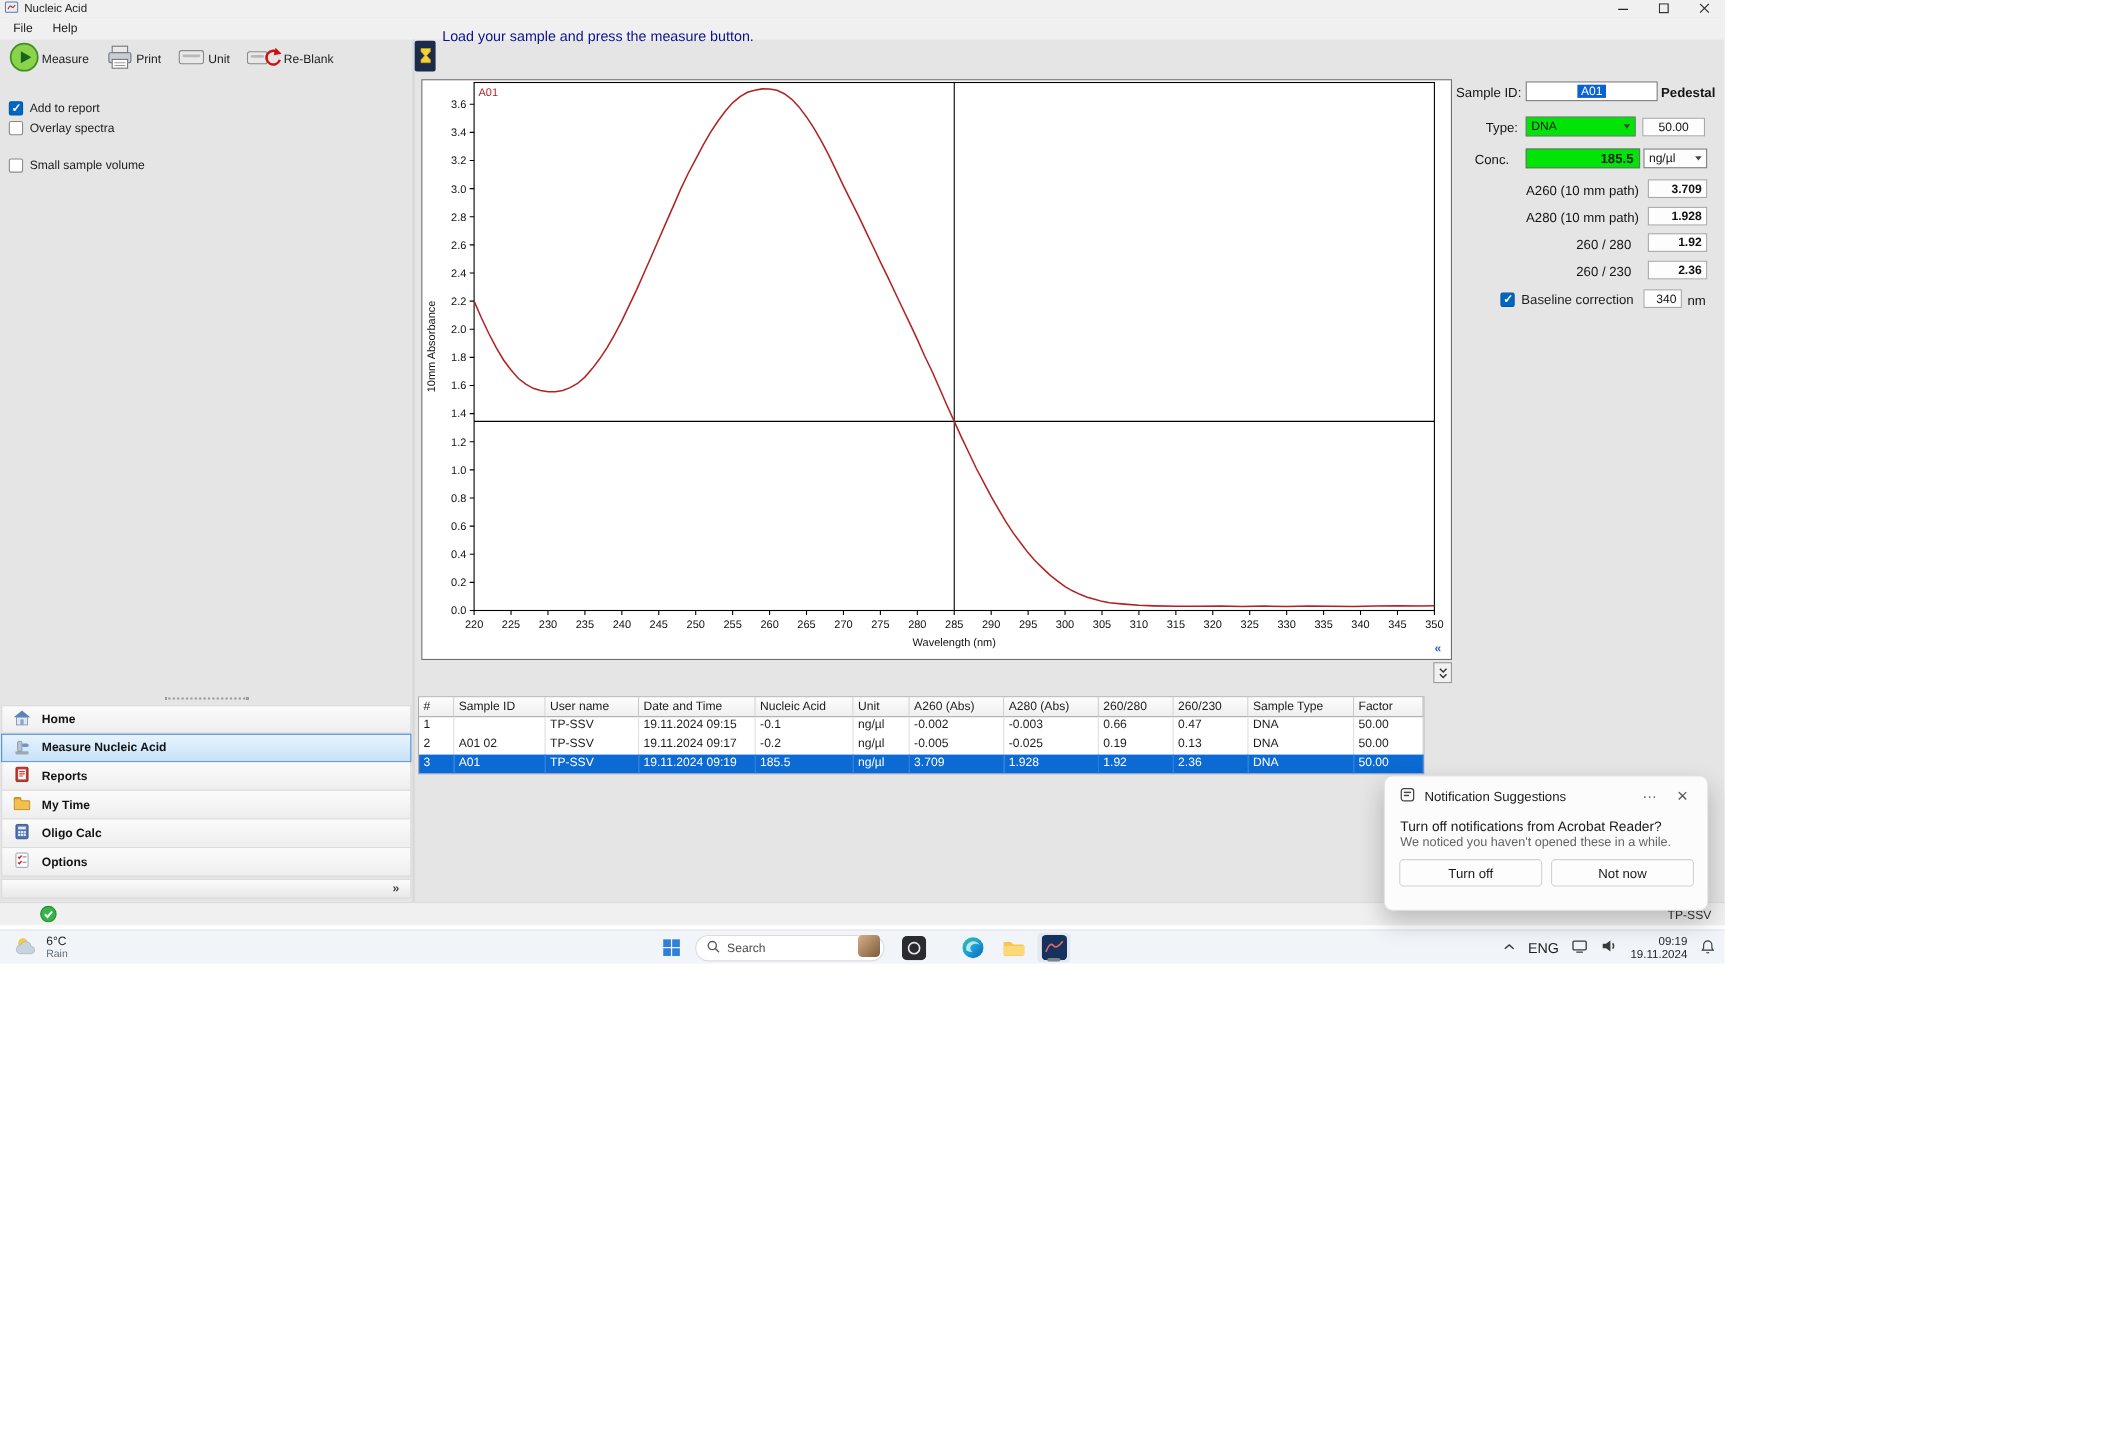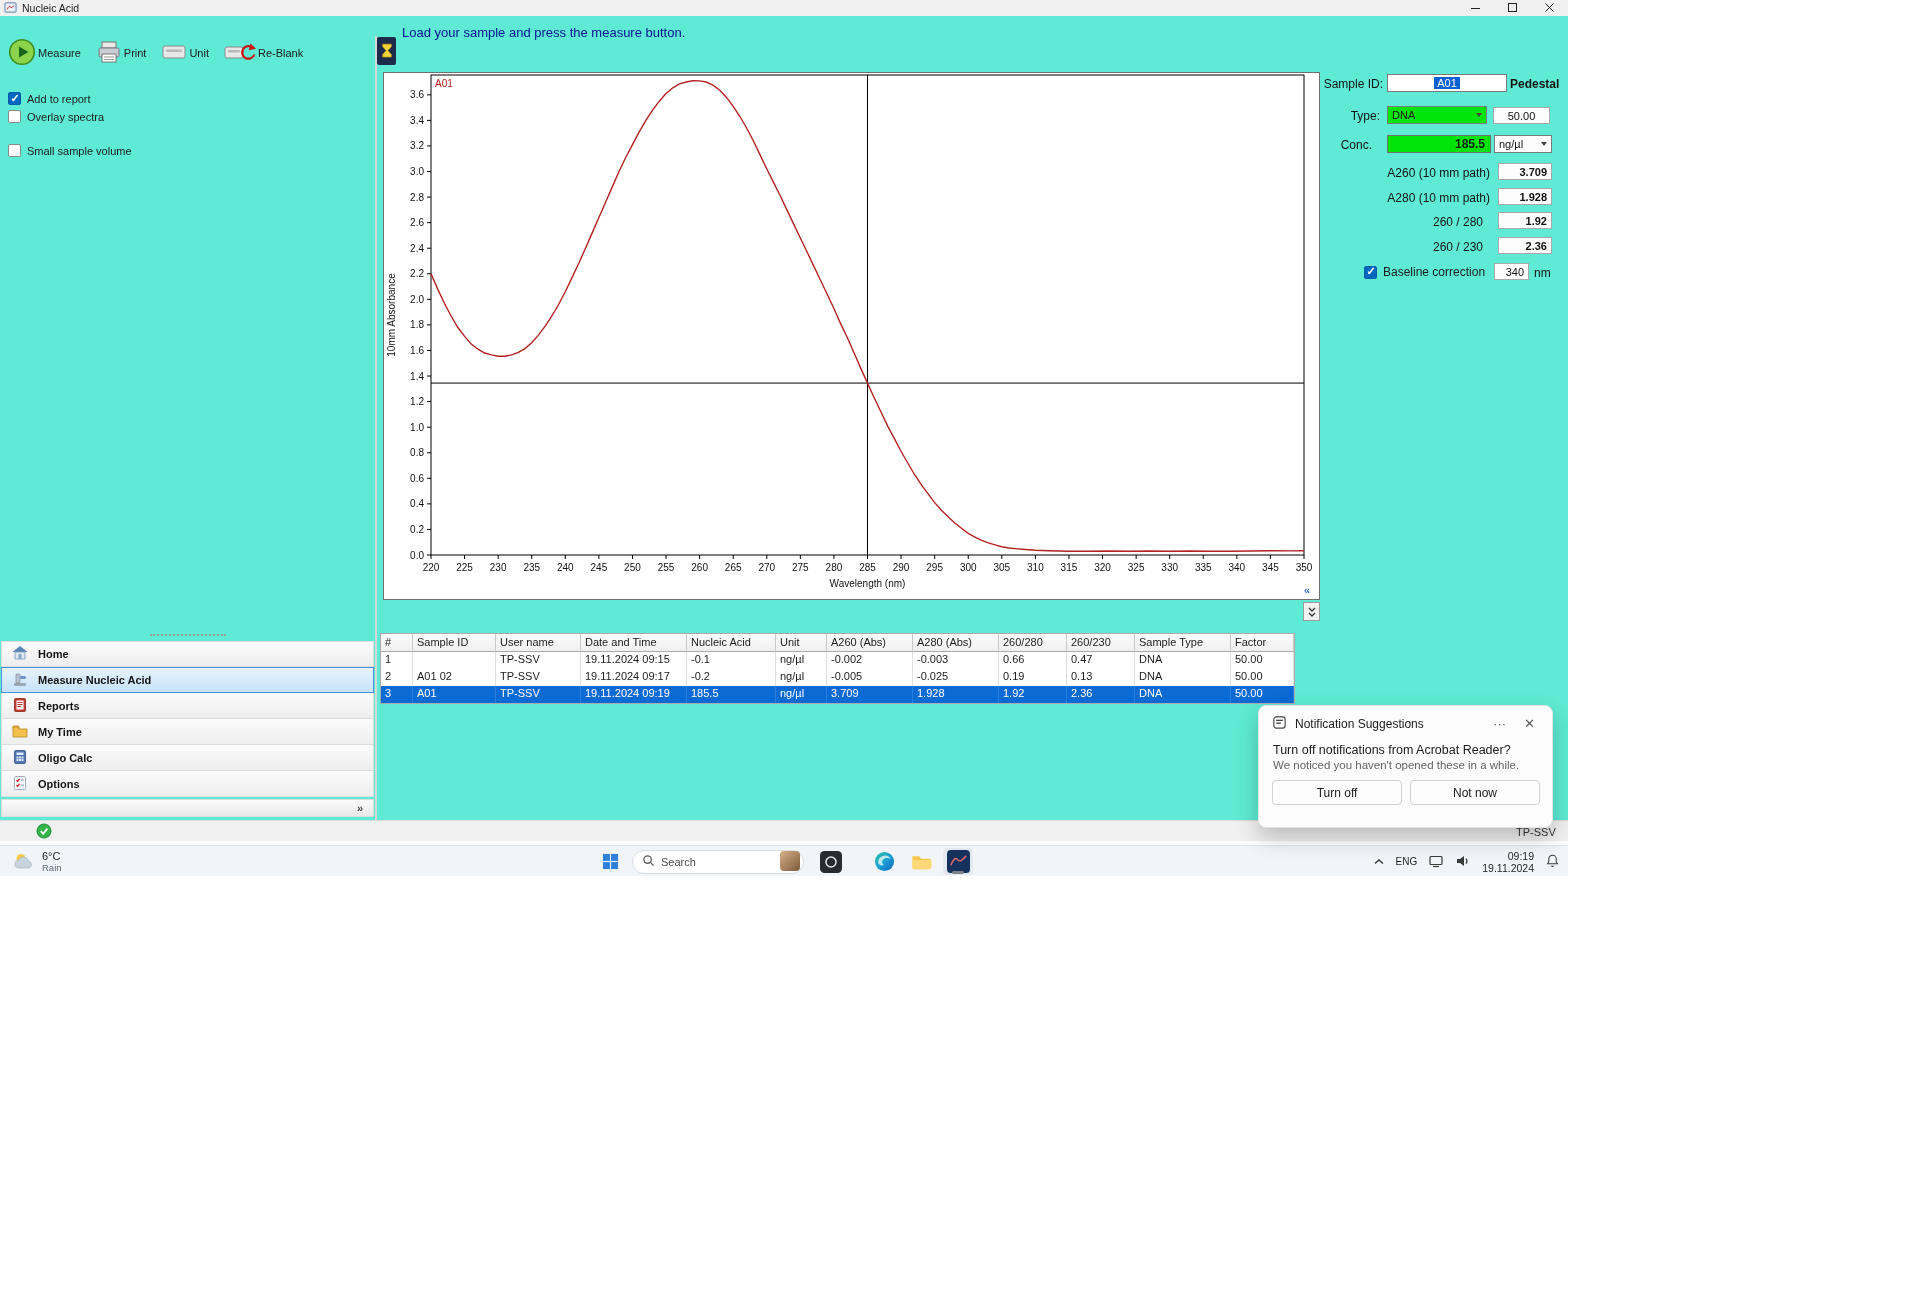--- a/index.html
+++ b/index.html
@@ -1,20 +1,20 @@
 <!DOCTYPE html>
 <html><head>
 <meta charset="utf-8">
 <title>Nucleic Acid</title>
 <style>
 *{margin:0;padding:0;box-sizing:border-box}
 html,body{width:1920px;height:1312px;background:#fff;overflow:hidden}
 body{position:relative;font-family:"Liberation Sans",sans-serif;font-size:11px;color:#111}
 .desktop{position:absolute;left:0;top:0;width:1568px;height:878px;background:#fff;overflow:hidden}
-.app{position:absolute;left:0;top:0;width:1568px;height:841px;background:#5eead4}
+.app{position:absolute;left:0;top:0;width:1568px;height:841px;background:#e5e5e5}
 
 .titlebar{position:absolute;left:0;top:0;width:100%;height:16px;background:#f0f0f0;display:flex;align-items:center;gap:5px;padding-left:4px}
 .titlebar .title{font-size:10.5px;color:#1c1c1c}
 .winbtns{position:absolute;right:0;top:0;height:16px;display:flex}
 .winbtn{width:37px;height:16px;display:flex;align-items:center;justify-content:center}
 
 .menubar{position:absolute;left:0;top:16px;width:100%;height:20px;display:flex;align-items:center;padding-left:3px;background:#f0f0f0}
 .menubar span{padding:2px 9px;font-size:11px;color:#1c1c1c}
 
 .toolbar{position:absolute;left:8px;top:38px;display:flex;gap:15px}
@@ -74,21 +74,21 @@
 .tb-weather{position:absolute;left:6px;top:0;height:31px;display:flex;align-items:center;gap:6px;padding:0 6px}
 .tb-temp{font-size:11px;color:#1f1f1f;line-height:11px}
 .tb-cond{font-size:9.5px;color:#5f6b76;line-height:11px}
 .tb-center{position:absolute;left:50%;top:0;height:31px;transform:translateX(-50%);display:flex;align-items:center;gap:7px}
 .tb-ico{width:30px;height:27px;display:flex;align-items:center;justify-content:center;border-radius:4px;position:relative}
 .tb-active{background:#e3e9f0}
 .tb-active::after{content:"";position:absolute;bottom:1px;left:50%;transform:translateX(-50%);width:12px;height:3px;border-radius:2px;background:#7c828a}
 .search-pill{width:172px;height:24px;border-radius:12px;background:#fff;border:1px solid #d9dde3;display:flex;align-items:center;gap:6px;padding:0 3px 0 9px}
 .search-text{font-size:11px;color:#4a4a4a;flex:1}
 .tray{position:absolute;right:8px;top:0;height:31px;display:flex;align-items:center;gap:11px}
-.tray-lang{font-size:10px;color:#1f1f1f}
+.tray-lang{font-size:13px;color:#1f1f1f}
 .tray-clock{text-align:right;font-size:10.5px;line-height:12px;color:#1f1f1f}
 .shield{position:absolute;left:36px;top:823px}
 </style>
 </head>
 <body>
 
 <div class="desktop">
   <div class="app">
 
     <div class="titlebar">
@@ -112,20 +112,24 @@
           </div>
         <div class="winbtn">
             <svg width="10" height="10">
               <line x1="0.5" y1="0.5" x2="8.5" y2="8.5" stroke="#222"></line>
               <line x1="8.5" y1="0.5" x2="0.5" y2="8.5" stroke="#222"></line>
             </svg>
           </div>
       </div>
     </div>
 
+    <div class="menubar">
+      <span>File</span>
+      <span>Help</span>
+    </div>
 
     <div class="toolbar">
       <div class="tbtn">
         <span><svg width="28" height="28" viewBox="0 0 28 28">
               <circle cx="14" cy="14" r="12.3" fill="#8bd34b" stroke="#3f8f23" stroke-width="1.6"></circle>
               <polygon points="11,8.5 20.5,14 11,19.5" fill="#17641c"></polygon>
             </svg></span>
         <span>Measure</span>
       </div>
       <div class="tbtn">

